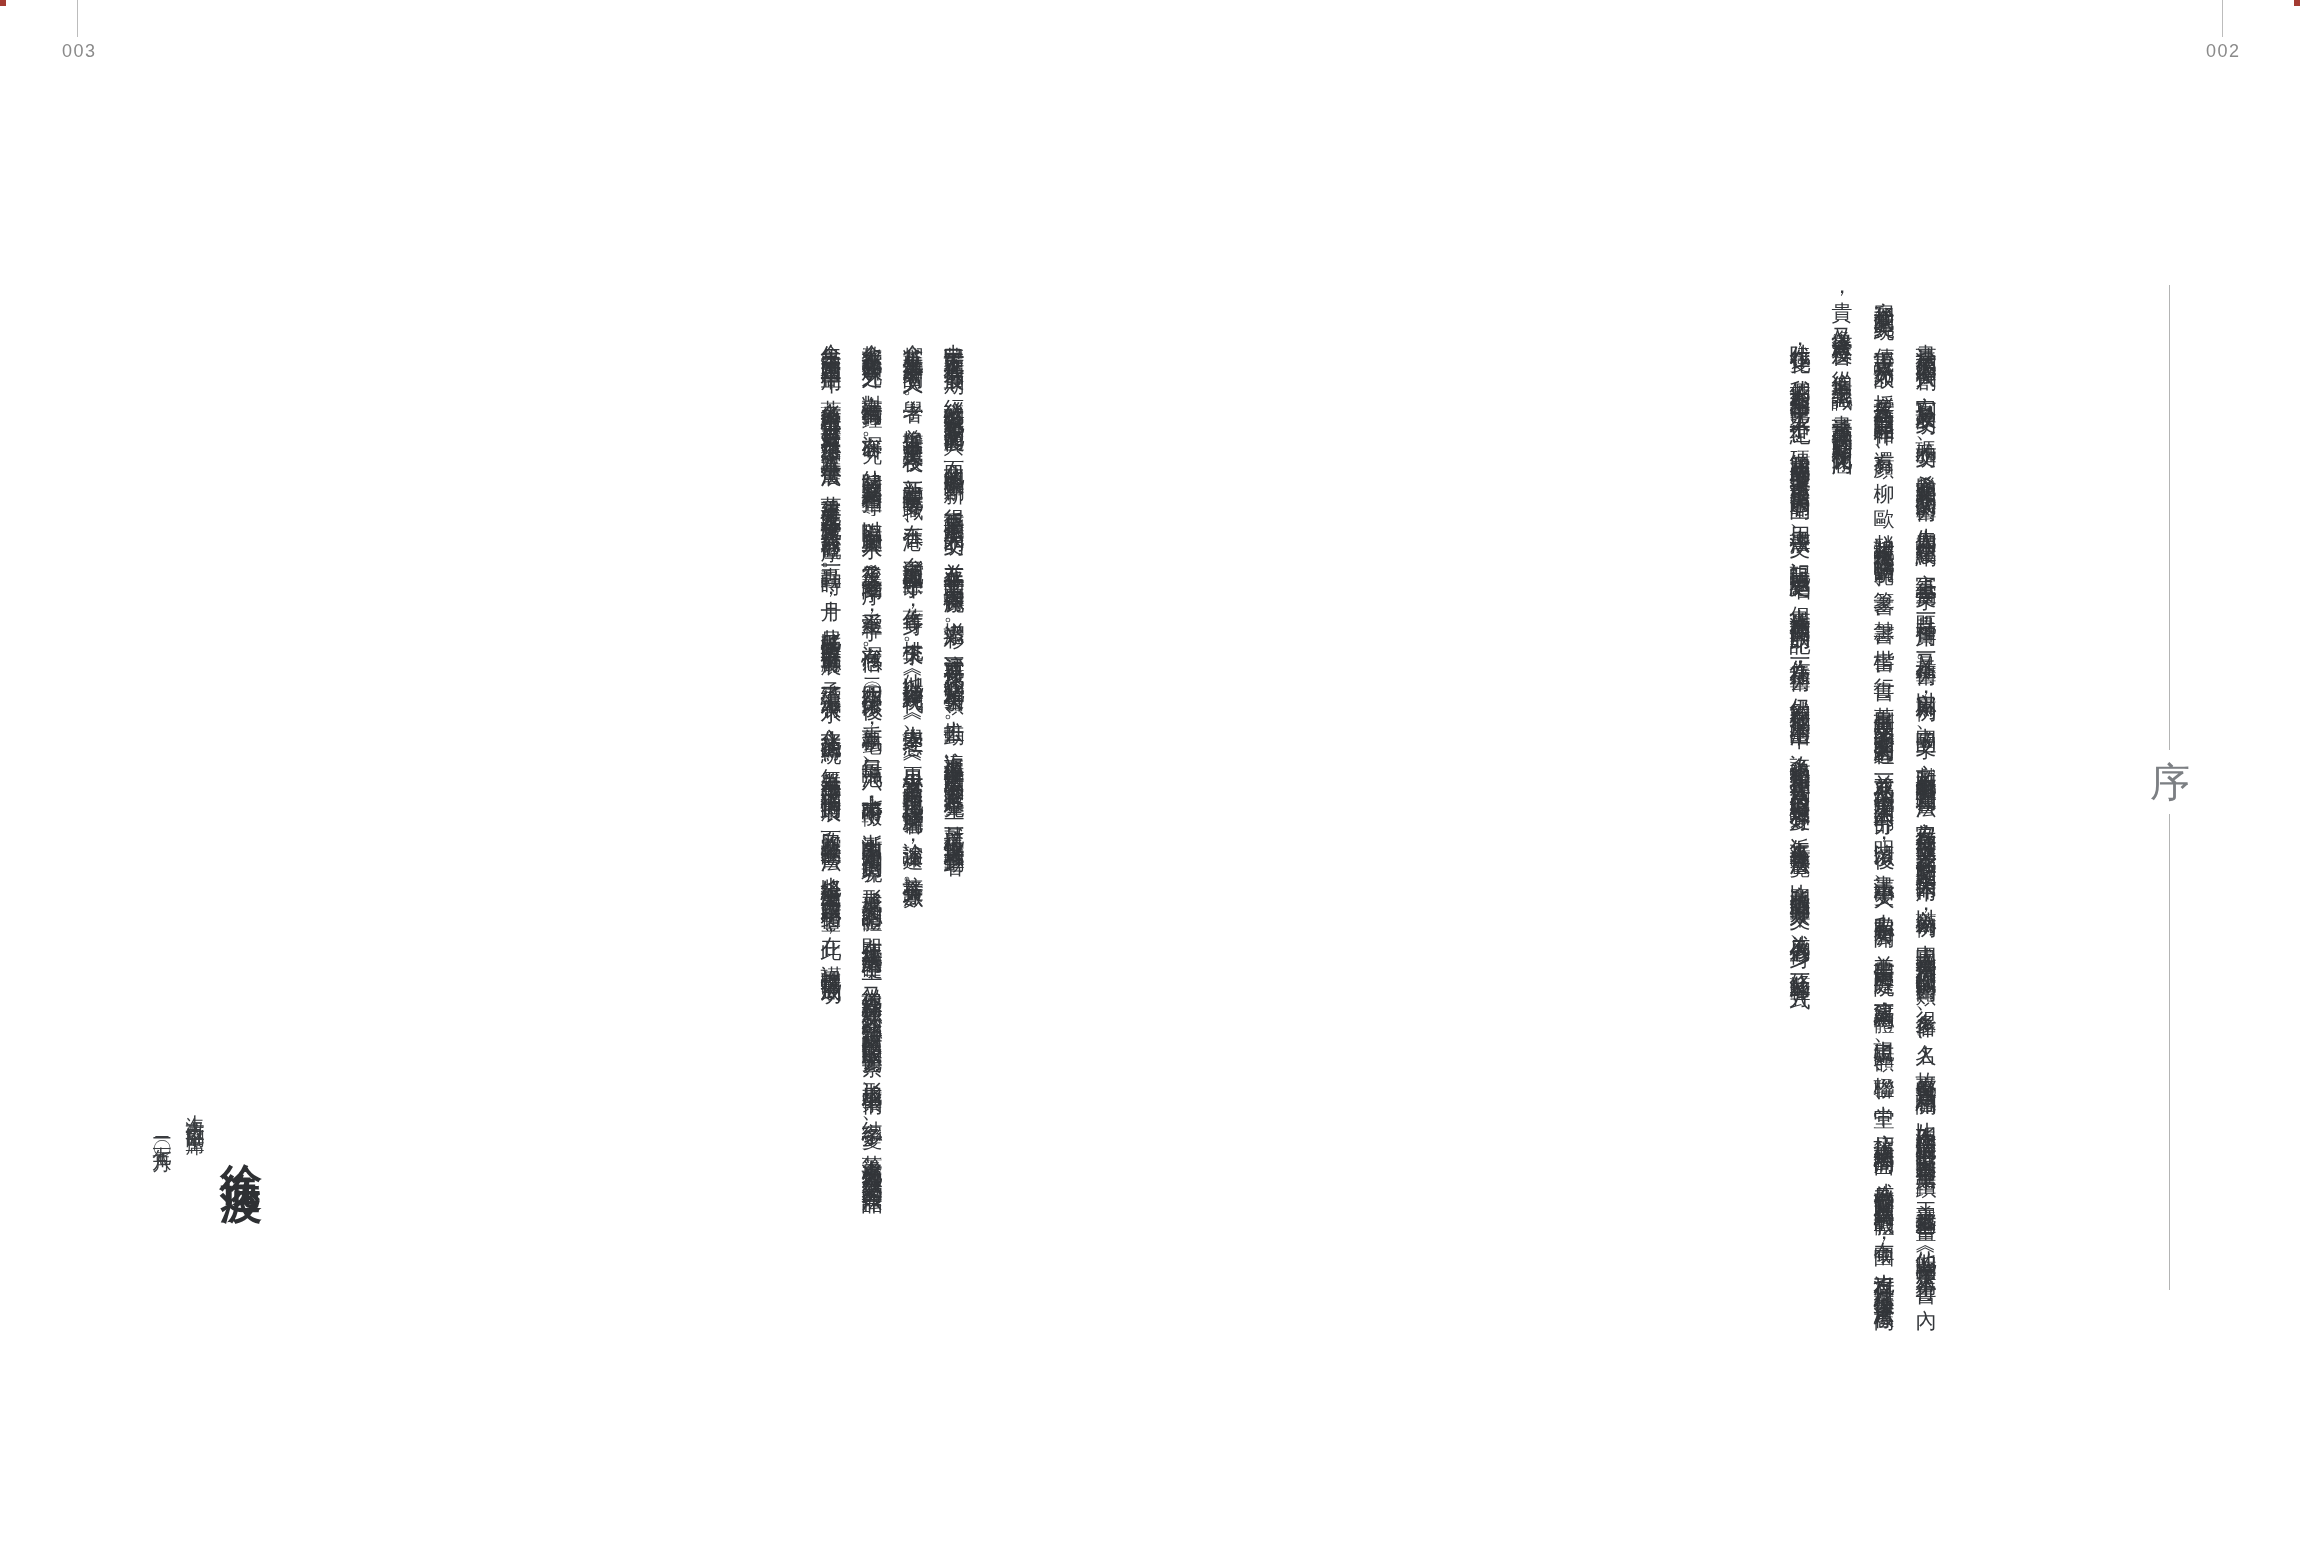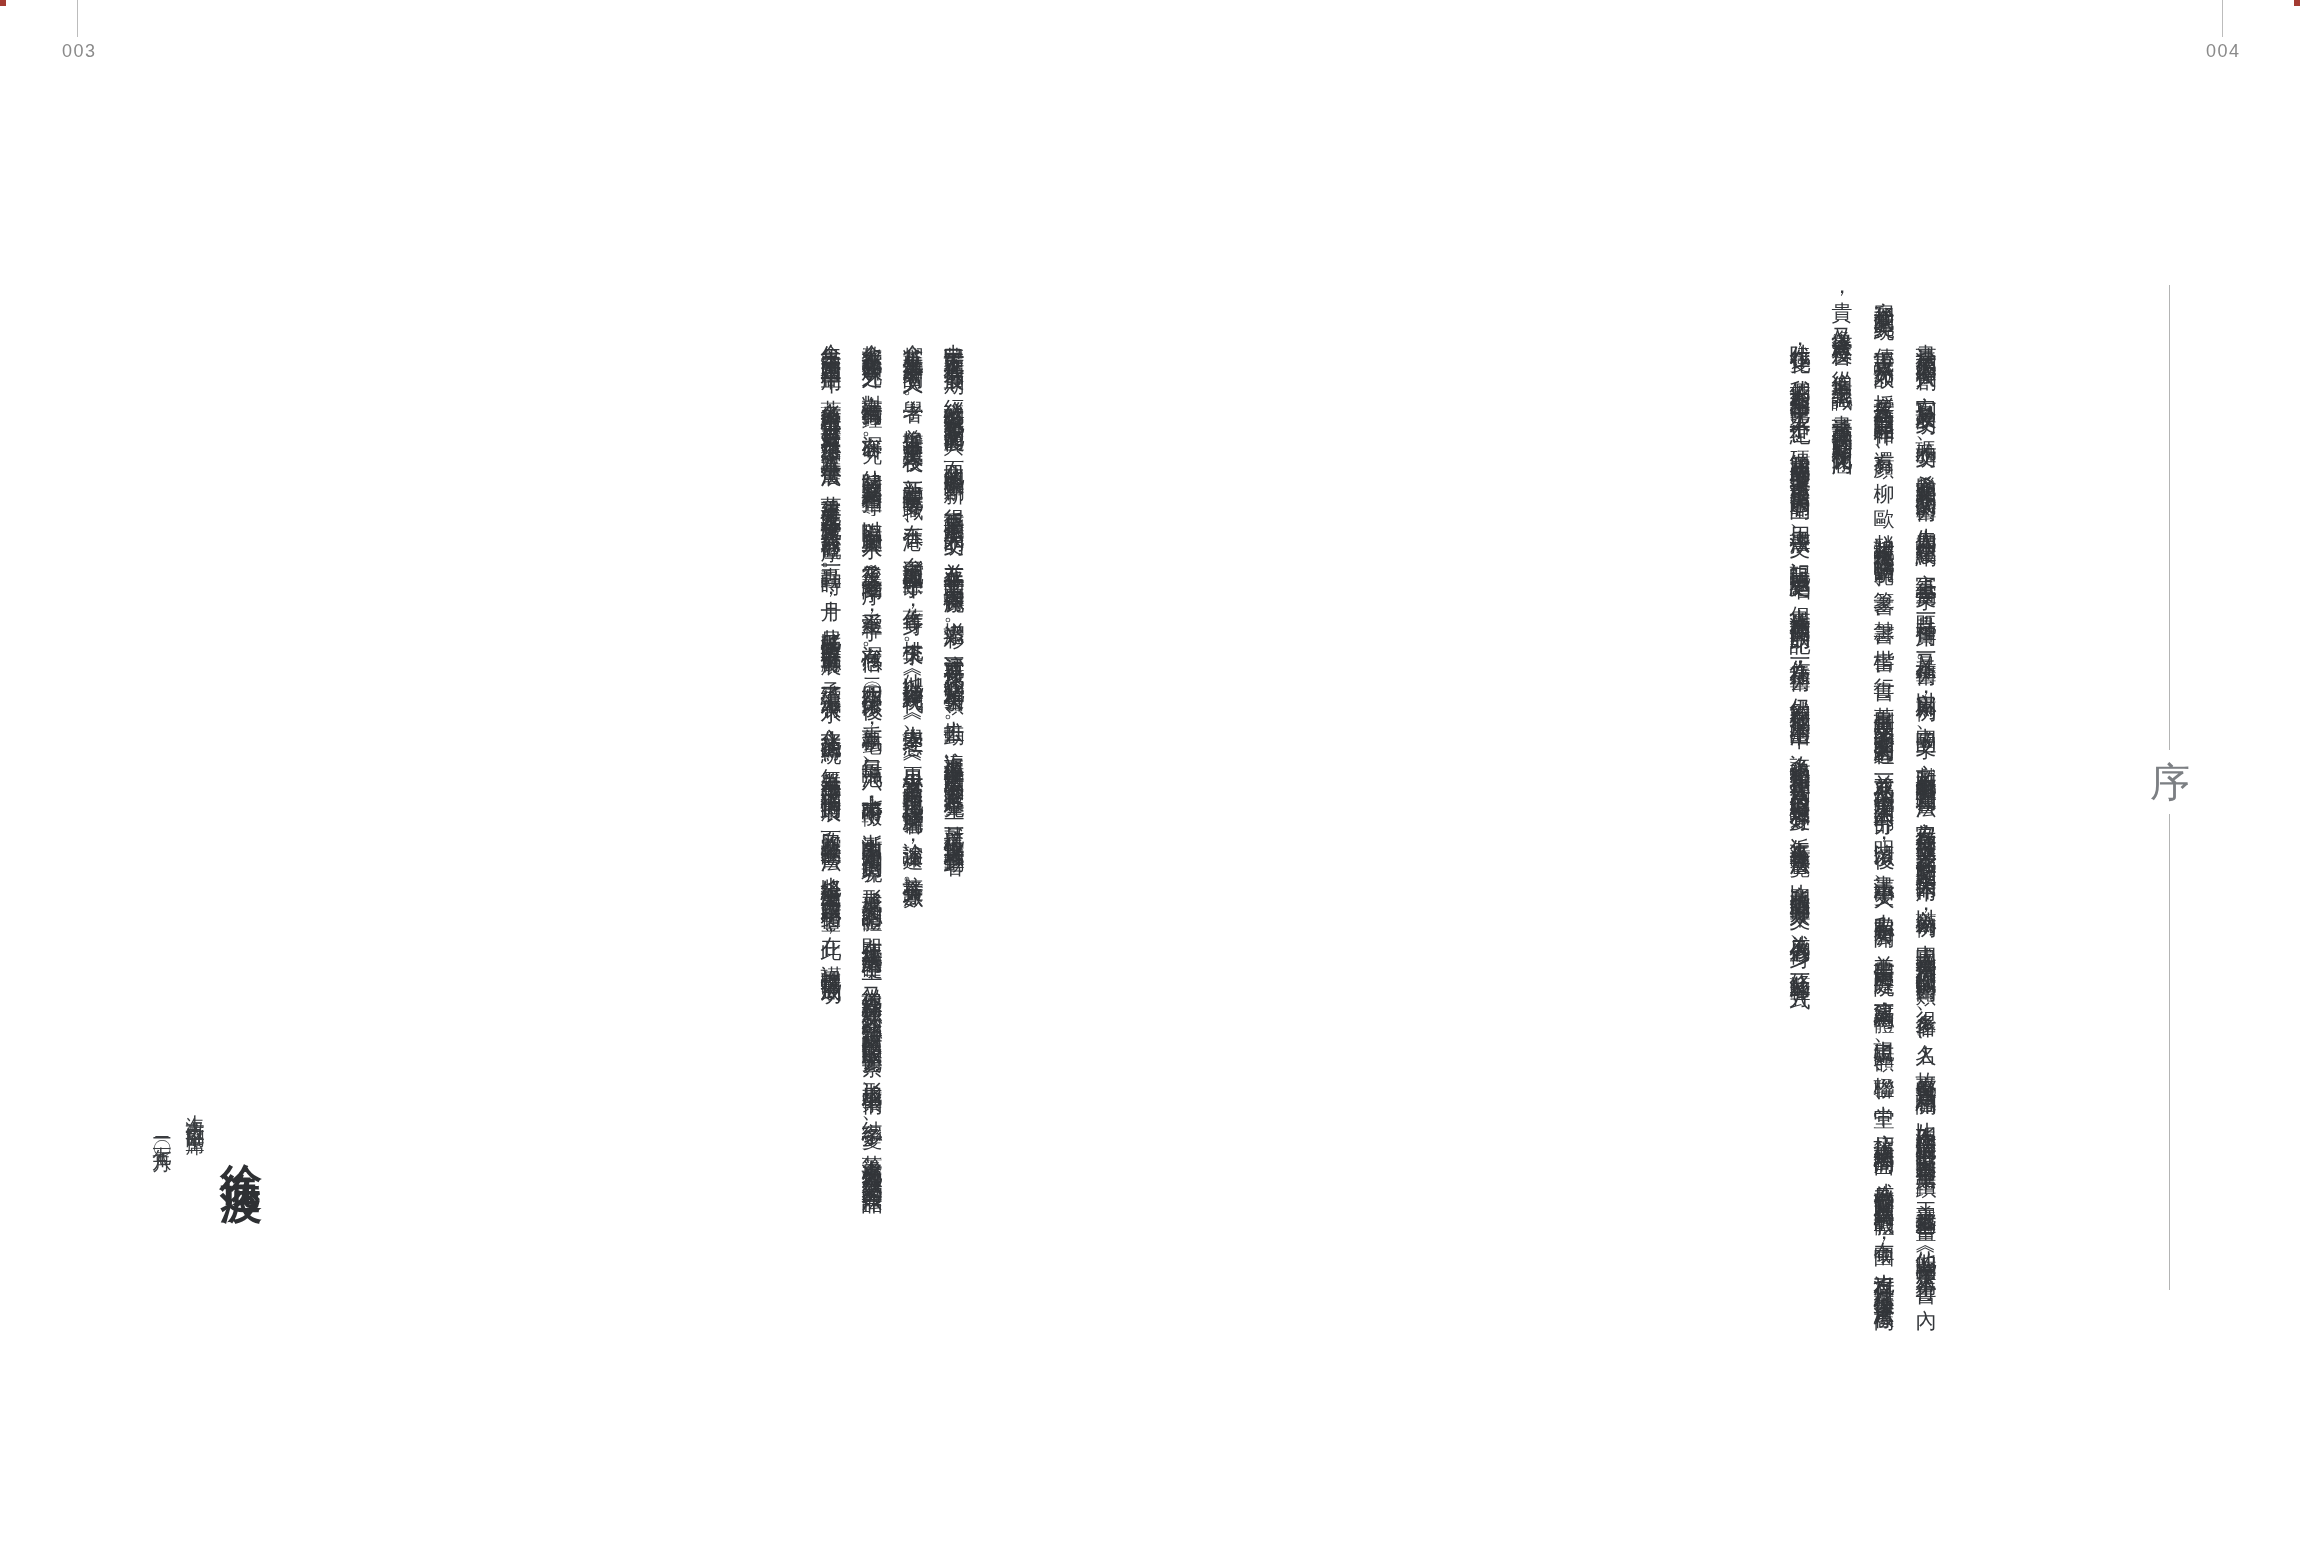--- a/index.html
+++ b/index.html
@@ -52,21 +52,21 @@
 <body>
 
 <div id="canvas">
 
   <div id="corner-left" class="corner-mark"></div>
   <div id="corner-right" class="corner-mark"></div>
 
   <div id="folio-rule-left" class="folio-rule"></div>
   <div id="folio-rule-right" class="folio-rule"></div>
   <div id="page-number-left" class="page-number">003</div>
-  <div id="page-number-right" class="page-number">004</div>
+  <div id="page-number-right" class="page-number">002</div>
 
   <div id="section-rule"></div>
   <div id="section-title">序</div>
 
   <div id="text-right" class="vblock">
     <p>書法是我們先人的偉大獨創，它有別於埃及文明、瑪雅文明、希臘文明和羅馬文明的藝術。先人們用軟筆在綾絹、宣紙上書寫文字，既是一種實用，又是一種藝術。以實用為例，中國的文字、文獻和出版都離不開書寫和書法，它為保存和傳承以文字形式存在的文獻起到了莫大的作用。以藝術為例，中國人把書法列為獨樹一幟的藝術門類，很多名作、名人、故事都與書法息息相關。比如上海松江陸機的《平復帖》被譽為中華第一墨蹟，王羲之被譽為「書聖」，他的《蘭亭序》是天下第一行書，內容和形式的完美統一，傳說唐太宗一見如故，授意要作為自己的隨葬品相伴。還有顏、柳、歐、趙諸體都成為後代臨帖的規範，篆書、隸書、楷書、行書、草書則反映了文字的演變和文明的進程，並成為一代又一代中國人生活的一部分。明清以後，書法由小變大、由私密走向公開，並由書信走向與庭院、建築融為一體，出現了匾額、楹聯、中堂、店招等樣式紛呈的局面，成為教育國民和審美傳承的載體。在中國，也沒有任何一樣藝術像書法這樣高貴，又像書法這樣普及。從這個意義上認識，書法承載了我們民族的精神和文化內涵。</p>
     <p>時代在變化，我們人類在不知不覺中已步入了二十一世紀，硬筆和電腦的發展使書法逐漸退出了實用的空間，用書法撰文、記帳已成歷史絕唱。但書法作為我們民族的印記，作為一種藝術，仍然留存在我們今人的生活中。許多人仍將學習和創作書法列為自己的終身追求和愛好。近年來各類書法展覽、比賽和出版活動方興未艾，成為人們修身、修藝的一種方式。</p>
   </div>
 
   <div id="text-left" class="vblock">

